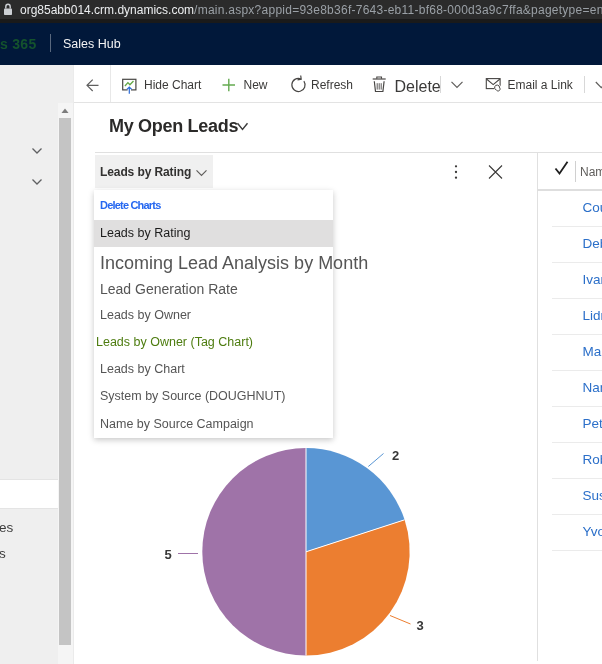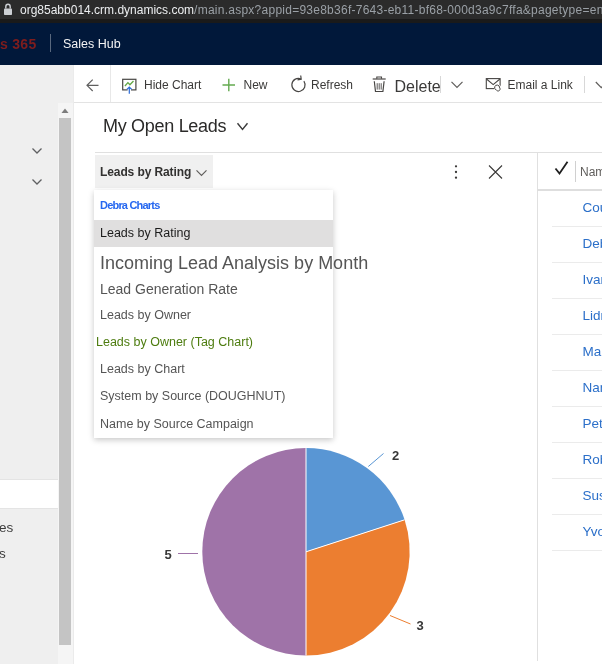--- a/index.html
+++ b/index.html
@@ -13,21 +13,21 @@
 <div class="abs" style="left:0;top:0;width:602px;height:19px;background:#2b2b2b"></div>
 <svg class="abs" style="left:2px;top:3px" width="12" height="13" viewBox="0 0 12 13">
   <rect x="2" y="5.5" width="8" height="6.5" rx="0.8" fill="#cdd0d4"></rect>
   <path d="M3.8 5.5 V3.8 a2.2 2.6 0 0 1 4.4 0 V5.5" fill="none" stroke="#cdd0d4" stroke-width="1.4"></path>
 </svg>
 <div class="txt" style="left:20px;top:4px;font-size:12px;color:#9aa0a6"><b style="color:#eceef0;font-weight:400">org85abb014.crm.dynamics.com</b><span style="letter-spacing:0.25px">/main.aspx?appid=93e8b36f-7643-eb11-bf68-000d3a9c7ffa&amp;pagetype=entitylist</span></div>
 
 <div class="abs" style="left:0;top:19px;width:602px;height:4px;background:#1a1a1a"></div>
 
 <div class="abs" style="left:0;top:23px;width:602px;height:42px;background:#01183a"></div>
-<div class="txt" style="left:0;top:36.5px;font-size:14px;font-weight:700;color:#7f1d1d;letter-spacing:0.3px">s 365</div>
+<div class="txt" style="left:0;top:36.5px;font-size:14px;font-weight:700;color:#14532d;letter-spacing:0.3px">s 365</div>
 <div class="abs" style="left:50px;top:34px;width:1px;height:18px;background:rgba(255,255,255,0.35)"></div>
 <div class="txt" style="left:63px;top:38px;font-size:12.5px;color:#f4f4f4">Sales Hub</div>
 
 <div class="abs" style="left:0;top:65px;width:72.5px;height:599px;background:#efefef"></div>
 <div class="abs" style="left:57.5px;top:103px;width:15px;height:561px;background:#f5f5f5"></div>
 <div class="abs" style="left:59px;top:118px;width:11.5px;height:527px;background:#c4c4c4"></div>
 <svg class="abs" style="left:60px;top:106px" width="10" height="9" viewBox="0 0 10 9">
   <path d="M1.5 7 L5 2.5 L8.5 7 Z" fill="#7d7d7d"></path>
 </svg>
 <svg class="abs" style="left:31px;top:146px" width="12" height="42" viewBox="0 0 12 42">
@@ -74,21 +74,21 @@
 
 <div class="abs" style="left:440px;top:76px;width:1px;height:17px;background:#d8d8d8"></div>
 <div class="abs" style="left:583.5px;top:76px;width:1px;height:17px;background:#d8d8d8"></div>
 
 <div class="txt" style="left:144px;top:79px;font-size:12px;color:#3b3a39">Hide Chart</div>
 <div class="txt" style="left:243.5px;top:79px;font-size:12px;color:#3b3a39">New</div>
 <div class="txt" style="left:311px;top:79px;font-size:12px;color:#3b3a39">Refresh</div>
 <div class="txt" style="left:394.5px;top:79px;font-size:16px;color:#3b3a39">Delete</div>
 <div class="txt" style="left:507.5px;top:79px;font-size:12px;color:#3b3a39">Email a Link</div>
 
-<div class="txt" style="left:103px;top:117px;font-size:18px;font-weight:400;color:#2b2a29;letter-spacing:-0.3px">My Open Leads</div>
+<div class="txt" style="left:109px;top:117px;font-size:18px;font-weight:700;color:#2b2a29;letter-spacing:-0.3px">My Open Leads</div>
 <svg class="abs" style="left:236px;top:122px" width="13" height="10" viewBox="0 0 13 10">
   <path d="M1.5 1.2 L6.5 7.4 L11.5 1.2" fill="none" stroke="#3b3b3b" stroke-width="1.4"></path>
 </svg>
 
 <div class="abs" style="left:95px;top:151.5px;width:507px;height:1px;background:#e0e0e0"></div>
 <div class="abs" style="left:536.5px;top:151.5px;width:1px;height:509px;background:#e0e0e0"></div>
 
 <div class="abs" style="left:95px;top:154.5px;width:118px;height:33.5px;background:#f0f0f0"></div>
 <div class="txt" style="left:100px;top:165.5px;font-size:12px;font-weight:700;color:#323130;letter-spacing:-0.1px">Leads by Rating</div>
 <svg class="abs" style="left:194.5px;top:168.5px" width="13" height="9" viewBox="0 0 13 9">
@@ -139,21 +139,21 @@
     <div class="abs" style="left:552px;top:441.5px;width:50px;height:1px;background:#ebebeb"></div>
     <div class="txt" style="left:582.5px;top:452.9px;font-size:13.5px;color:#2b6fc9">Robert Lyon (sample)</div>
     <div class="abs" style="left:552px;top:477.5px;width:50px;height:1px;background:#ebebeb"></div>
     <div class="txt" style="left:582.5px;top:488.9px;font-size:13.5px;color:#2b6fc9">Susanna Stubberod (sample)</div>
     <div class="abs" style="left:552px;top:513.5px;width:50px;height:1px;background:#ebebeb"></div>
     <div class="txt" style="left:582.5px;top:524.9px;font-size:13.5px;color:#2b6fc9">Yvonne McKay (sample)</div>
     <div class="abs" style="left:552px;top:549.5px;width:50px;height:1px;background:#ebebeb"></div>
   </div>
 
 <div class="abs" style="left:93.5px;top:189.5px;width:239px;height:248px;background:#fff;box-shadow:0 2px 6px rgba(0,0,0,0.22)"></div>
-<div class="txt" style="left:100px;top:200.2px;font-size:11px;font-weight:700;color:#2567f0;letter-spacing:-0.8px">Debra Charts</div>
+<div class="txt" style="left:100px;top:200.2px;font-size:11px;font-weight:700;color:#2567f0;letter-spacing:-0.8px">Delete Charts</div>
 <div class="abs" style="left:93.5px;top:219.8px;width:239px;height:27.3px;background:#e0dfdf"></div>
 <div class="txt" style="left:100px;top:227.2px;font-size:12.5px;color:#1a1a1a">Leads by Rating</div>
 <div class="txt" style="left:100px;top:254.4px;font-size:18px;color:#555">Incoming Lead Analysis by Month</div>
 <div class="txt" style="left:100px;top:281.6px;font-size:14px;color:#555">Lead Generation Rate</div>
 <div class="txt" style="left:100px;top:308.8px;font-size:12.5px;color:#555">Leads by Owner</div>
 <div class="txt" style="left:96px;top:336.0px;font-size:12.5px;color:#4d7c0f">Leads by Owner (Tag Chart)</div>
 <div class="txt" style="left:100px;top:363.2px;font-size:12.5px;color:#555">Leads by Chart</div>
 <div class="txt" style="left:100px;top:390.4px;font-size:12.5px;color:#555">System by Source (DOUGHNUT)</div>
 <div class="txt" style="left:100px;top:417.6px;font-size:12.5px;color:#555">Name by Source Campaign</div>
 

